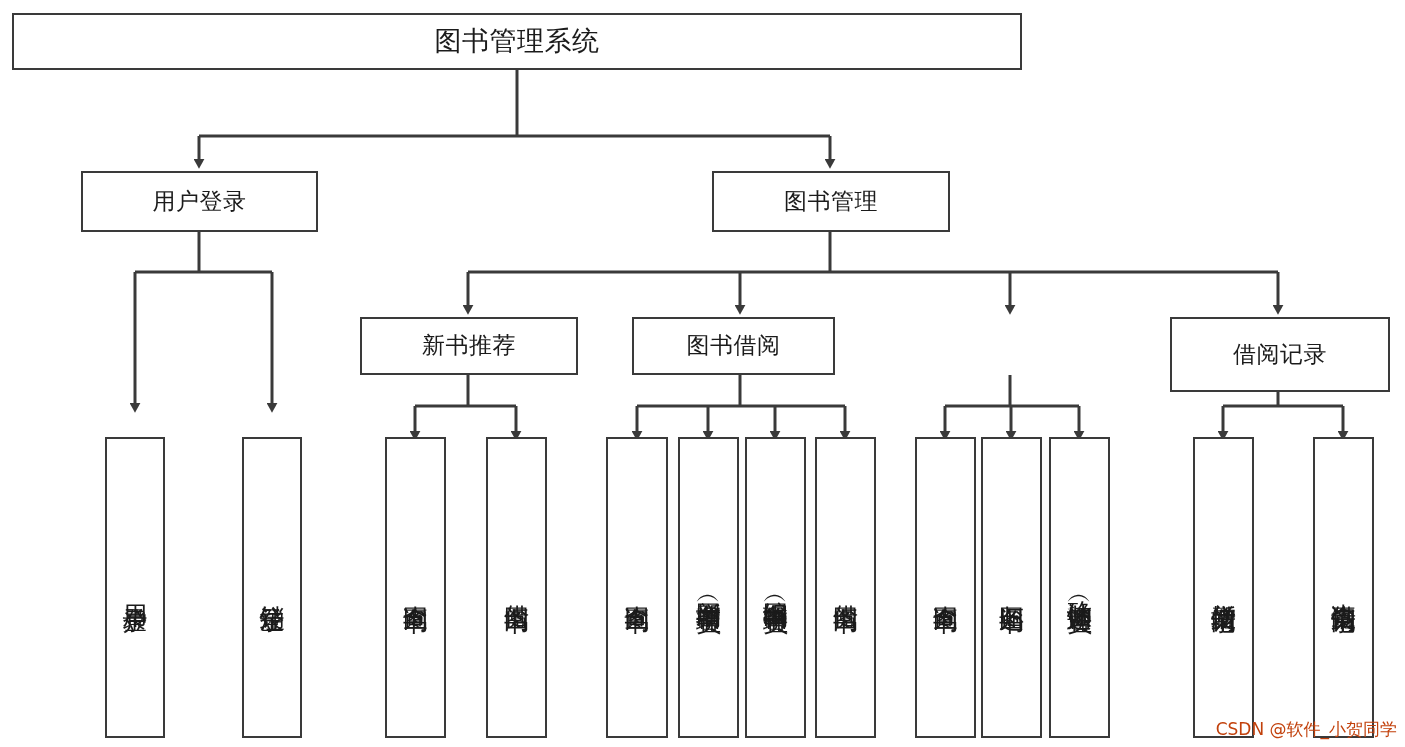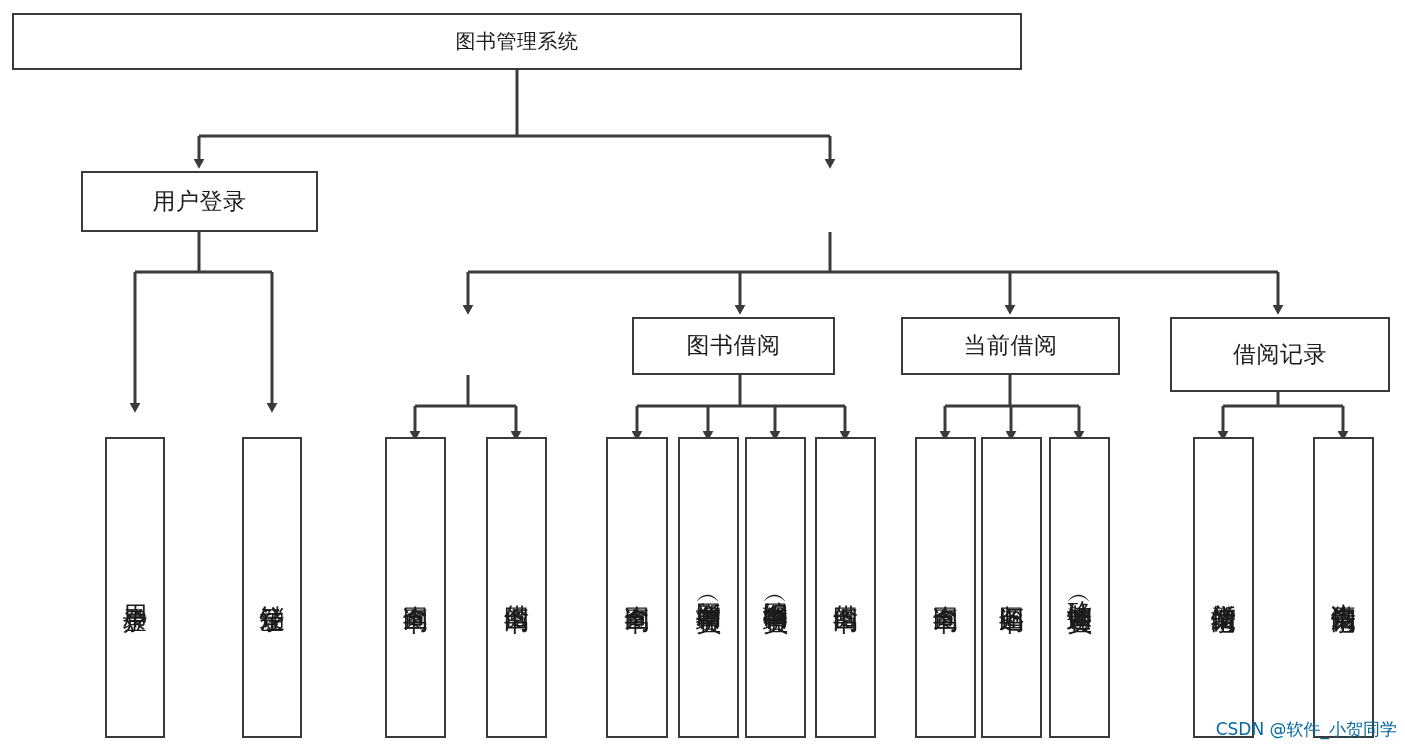--- a/index.html
+++ b/index.html
@@ -39,40 +39,40 @@
     display: block;
     text-align: center;
     line-height: 1.12;
     white-space: nowrap;
   }
   
   .node.h .lbl {
     font-size: 23px;
     letter-spacing: 0.5px;
   }
-  #n-root .lbl { font-size: 20px; text-align: center; }
+  #n-root .lbl { font-size: 27px; text-align: center; }
   
   .node.v {
     align-items: center;
     justify-content: center;
   }
   .node.v .lbl {
     writing-mode: vertical-rl;
     text-orientation: upright;
     font-size: 25px;
     line-height: 1.08;
     letter-spacing: 1.5px;
     white-space: nowrap;
   }
   .watermark {
     position: absolute;
     right: 8px;
     bottom: 6px;
     font-size: 17px;
-    color: #0369a1;
+    color: #c2410c;
     white-space: nowrap;
     font-family: "DejaVu Sans", "Liberation Sans", sans-serif;
   }
 </style>
 </head>
 <body>
 
 <div id="canvas">
 
   <svg id="wires" viewBox="0 0 1405 747" xmlns="http://www.w3.org/2000/svg">
@@ -131,29 +131,32 @@
   </svg>
 
   <div class="node h" id="n-root" style="left:12px; top:13px; width:1010px; height:57px;">
     <span class="lbl">图书管理系统</span>
   </div>
 
   <div class="node h" style="left:81px; top:171px; width:237px; height:61px;">
     <span class="lbl">用户登录</span>
   </div>
 
-
+  <div class="node h" style="left:712px; top:171px; width:238px; height:61px;">
+    <span class="lbl">图书管理</span>
+  </div>
+
+  <div class="node h" style="left:360px; top:317px; width:218px; height:58px;">
+    <span class="lbl">新书推荐</span>
+  </div>
 
   <div class="node h" style="left:632px; top:317px; width:203px; height:58px;">
     <span class="lbl">图书借阅</span>
   </div>
 
-  <div class="node h" style="left:901px; top:317px; width:219px; height:58px;">
-    <span class="lbl">当前借阅</span>
-  </div>
 
   <div class="node h" style="left:1170px; top:317px; width:220px; height:75px;">
     <span class="lbl">借阅记录</span>
   </div>
 
   <div class="node v" style="left:105px; top:437px; width:60px; height:301px;">
     <span class="lbl">用户登录</span>
   </div>
 
   <div class="node v" style="left:242px; top:437px; width:60px; height:301px;">

